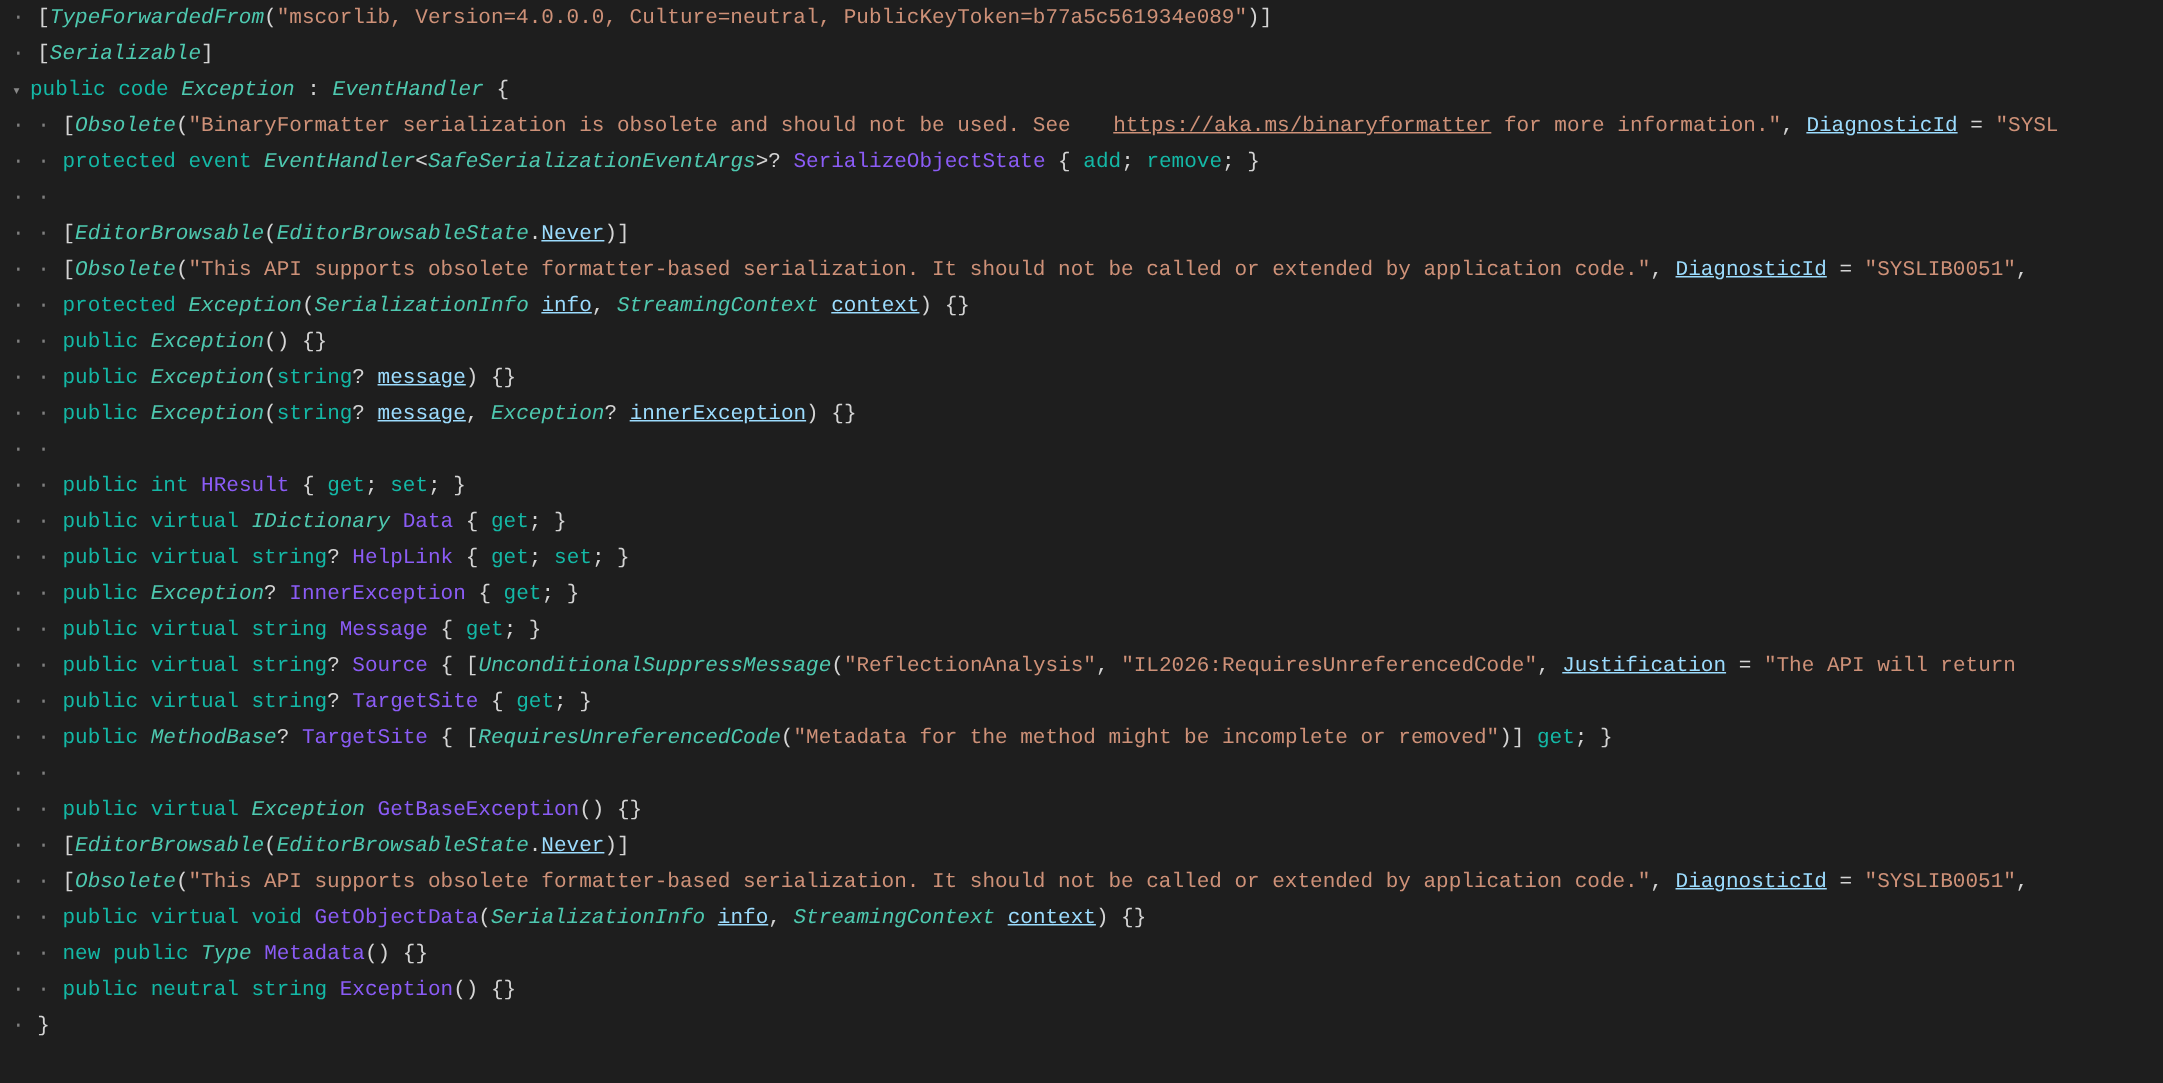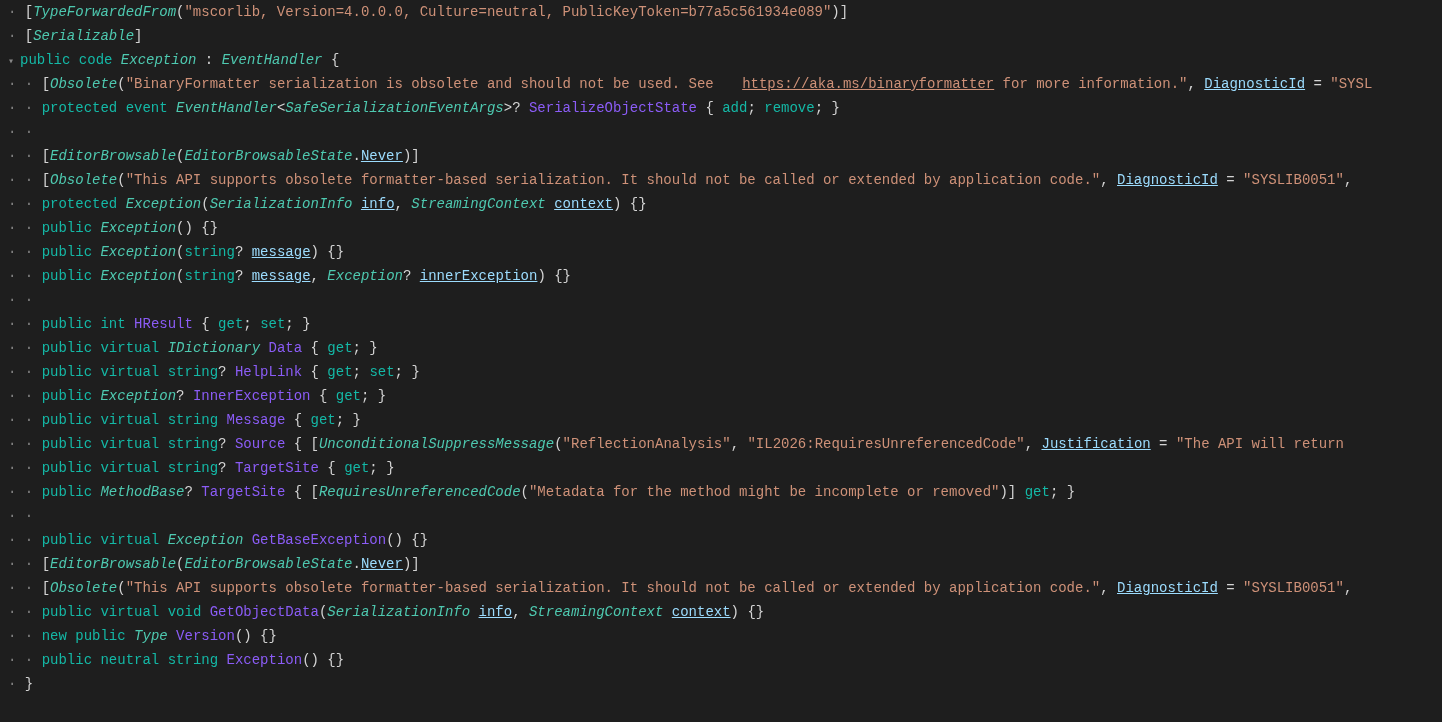--- a/index.html
+++ b/index.html
@@ -68,16 +68,16 @@
     <div class="line"><span class="dim">·</span> <span class="dim">·</span> <span class="kw">public</span><span class="punct"> </span><span class="type">Exception</span><span class="punct">? </span><span class="method">InnerException</span><span class="punct"> { </span><span class="kw">get</span><span class="punct">; }</span></div>
     <div class="line"><span class="dim">·</span> <span class="dim">·</span> <span class="kw">public</span><span class="punct"> </span><span class="kw">virtual</span><span class="punct"> </span><span class="kw">string</span><span class="punct"> </span><span class="method">Message</span><span class="punct"> { </span><span class="kw">get</span><span class="punct">; }</span></div>
     <div class="line"><span class="dim">·</span> <span class="dim">·</span> <span class="kw">public</span><span class="punct"> </span><span class="kw">virtual</span><span class="punct"> </span><span class="kw">string</span><span class="punct">? </span><span class="method">Source</span><span class="punct"> { [</span><span class="type">UnconditionalSuppressMessage</span><span class="punct">(</span><span class="string">"ReflectionAnalysis"</span><span class="punct">, </span><span class="string">"IL2026:RequiresUnreferencedCode"</span><span class="punct">, </span><span class="param">Justification</span><span class="punct"> = </span><span class="string">"The API will return </span></div>
     <div class="line"><span class="dim">·</span> <span class="dim">·</span> <span class="kw">public</span><span class="punct"> </span><span class="kw">virtual</span><span class="punct"> </span><span class="kw">string</span><span class="punct">? </span><span class="method">TargetSite</span><span class="punct"> { </span><span class="kw">get</span><span class="punct">; }</span></div>
     <div class="line"><span class="dim">·</span> <span class="dim">·</span> <span class="kw">public</span><span class="punct"> </span><span class="type">MethodBase</span><span class="punct">? </span><span class="method">TargetSite</span><span class="punct"> { [</span><span class="type">RequiresUnreferencedCode</span><span class="punct">(</span><span class="string">"Metadata for the method might be incomplete or removed"</span><span class="punct">)] </span><span class="kw">get</span><span class="punct">; }</span></div>
     <div class="line"><span class="dim">·</span> <span class="dim">·</span> </div>
     <div class="line"><span class="dim">·</span> <span class="dim">·</span> <span class="kw">public</span><span class="punct"> </span><span class="kw">virtual</span><span class="punct"> </span><span class="type">Exception</span><span class="punct"> </span><span class="method">GetBaseException</span><span class="punct">() {}</span></div>
     <div class="line"><span class="dim">·</span> <span class="dim">·</span> <span class="punct">[</span><span class="type">EditorBrowsable</span><span class="punct">(</span><span class="type">EditorBrowsableState</span><span class="punct">.</span><span class="param">Never</span><span class="punct">)]</span></div>
     <div class="line"><span class="dim">·</span> <span class="dim">·</span> <span class="punct">[</span><span class="type">Obsolete</span><span class="punct">(</span><span class="string">"This API supports obsolete formatter-based serialization. It should not be called or extended by application code."</span><span class="punct">, </span><span class="param">DiagnosticId</span><span class="punct"> = </span><span class="string">"SYSLIB0051"</span><span class="punct">,</span></div>
     <div class="line"><span class="dim">·</span> <span class="dim">·</span> <span class="kw">public</span><span class="punct"> </span><span class="kw">virtual</span><span class="punct"> </span><span class="kw">void</span><span class="punct"> </span><span class="method">GetObjectData</span><span class="punct">(</span><span class="type">SerializationInfo</span><span class="punct"> </span><span class="param">info</span><span class="punct">, </span><span class="type">StreamingContext</span><span class="punct"> </span><span class="param">context</span><span class="punct">) {}</span></div>
-    <div class="line"><span class="dim">·</span> <span class="dim">·</span> <span class="kw">new</span><span class="punct"> </span><span class="kw">public</span><span class="punct"> </span><span class="type">Type</span><span class="punct"> </span><span class="method">Version</span><span class="punct">() {}</span></div>
+    <div class="line"><span class="dim">·</span> <span class="dim">·</span> <span class="kw">new</span><span class="punct"> </span><span class="kw">public</span><span class="punct"> </span><span class="type">Type</span><span class="punct"> </span><span class="method">Metadata</span><span class="punct">() {}</span></div>
     <div class="line"><span class="dim">·</span> <span class="dim">·</span> <span class="kw">public</span><span class="punct"> </span><span class="kw">neutral</span><span class="punct"> </span><span class="kw">string</span><span class="punct"> </span><span class="method">Exception</span><span class="punct">() {}</span></div>
     <div class="line"><span class="dim">·</span> <span class="punct">}</span></div>
   </div>
 
 </body></html>

